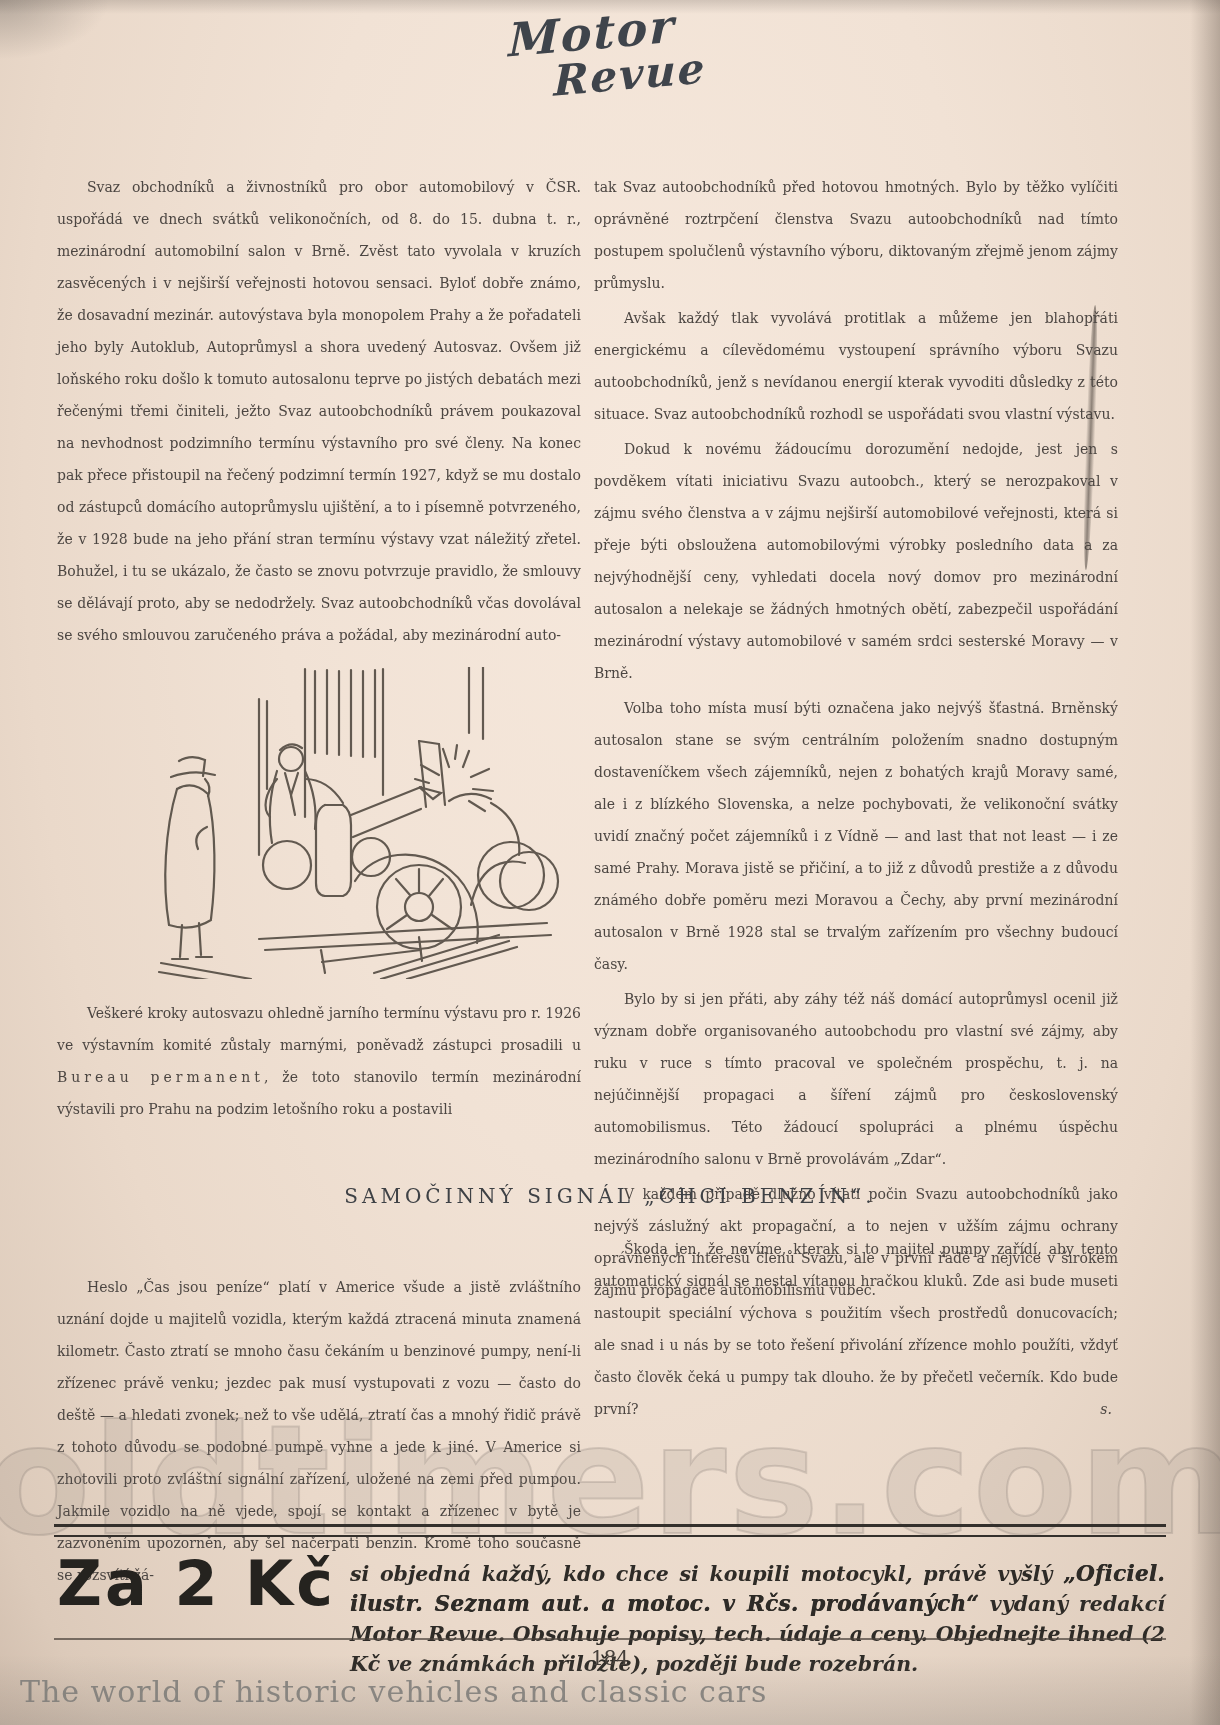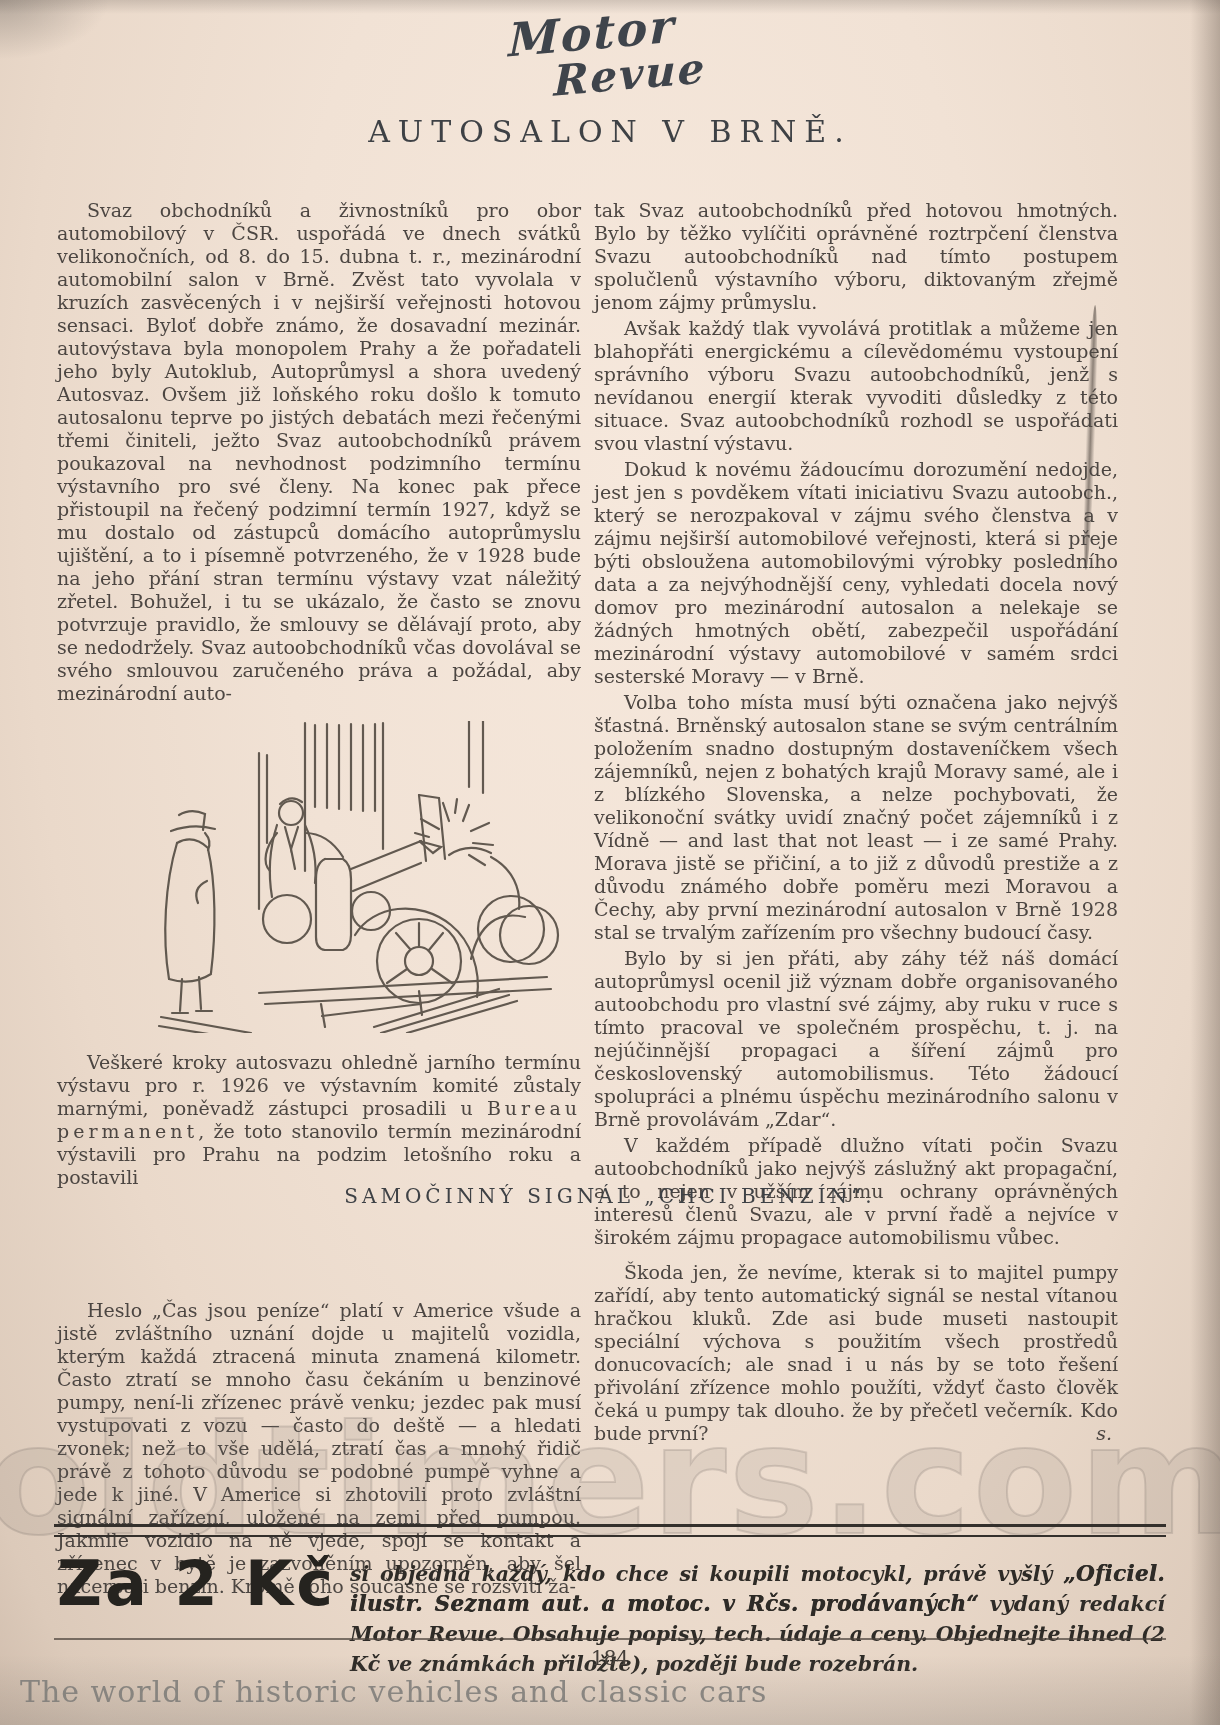--- a/index.html
+++ b/index.html
@@ -23,21 +23,21 @@
   .logo{position:absolute;top:12px;left:0;width:100%;text-align:center;color:#3f444b;}
   .logo .l1,.logo .l2{display:block;font-style:italic;font-weight:bold;line-height:.92;
     font-family:"DejaVu Serif",serif;transform:rotate(-5deg) skewX(-6deg);}
   .logo .l1{font-size:46px;letter-spacing:2px;margin-left:-36px;}
   .logo .l2{font-size:42px;letter-spacing:2px;margin-left:40px;margin-top:2px;}
   .title1{position:absolute;top:114px;left:0;width:100%;text-align:center;
     font-size:30px;letter-spacing:8px;color:#3e4145;}
   .title2{position:absolute;top:1184px;left:0;width:100%;text-align:center;
     font-size:20px;letter-spacing:4px;color:#3e4145;}
   
-  .col{position:absolute;font-size:19px;line-height:23px;text-align:justify;color:#4c4642;margin-top:28px;}
+  .col{position:absolute;font-size:14px;line-height:32px;text-align:justify;color:#4c4642;}
   .col p{margin:0 0 3px 0;text-indent:30px;}
   .col p.cont{text-indent:0;}
   .col-a1-left{top:171px;left:57px;width:524px;}
   .col-a1-right{top:171px;left:594px;width:524px;}
   .col-a2-left{top:1271px;left:57px;width:524px;}
   .col-a2-right{top:1233px;left:594px;width:524px;}
   .spaced{letter-spacing:4px;}
   .sigwrap{position:relative;}
   .sig{position:absolute;right:6px;bottom:0;font-style:italic;}
   
@@ -71,21 +71,20 @@
   <div class="corner-tl"></div>
   <div class="edge-top"></div>
   <div class="edge-right"></div>
   <div class="crease"></div>
 
   <div class="logo">
     <span class="l1">Motor</span>
     <span class="l2">Revue</span>
   </div>
 
-  <div class="title1">AUTOSALON V BRNĚ.</div>
 
   <div class="col col-a1-left">
     <p>Svaz obchodníků a živnostníků pro obor automobilový v ČSR. uspořádá ve dnech svátků velikonočních, od 8. do 15. dubna t. r., mezinárodní automobilní salon v Brně. Zvěst tato vyvolala v kruzích zasvěcených i v nejširší veřejnosti hotovou sensaci. Byloť dobře známo, že dosavadní mezinár. autovýstava byla monopolem Prahy a že pořadateli jeho byly Autoklub, Autoprůmysl a shora uvedený Autosvaz. Ovšem již loňského roku došlo k tomuto autosalonu teprve po jistých debatách mezi řečenými třemi činiteli, ježto Svaz autoobchodníků právem poukazoval na nevhodnost podzimního termínu výstavního pro své členy. Na konec pak přece přistoupil na řečený podzimní termín 1927, když se mu dostalo od zástupců domácího autoprůmyslu ujištění, a to i písemně potvrzeného, že v 1928 bude na jeho přání stran termínu výstavy vzat náležitý zřetel. Bohužel, i tu se ukázalo, že často se znovu potvrzuje pravidlo, že smlouvy se dělávají proto, aby se nedodržely. Svaz autoobchodníků včas dovolával se svého smlouvou zaručeného práva a požádal, aby mezinárodní auto-</p>
 
     <div class="illustration">
       <svg width="452" height="312" viewBox="0 0 452 312">
         <g stroke="#564e45" stroke-width="2.2" fill="none" stroke-linecap="round" opacity="0.92">
 
           <path d="M196,4 V86"></path>
             <path d="M208,3 V87"></path>

